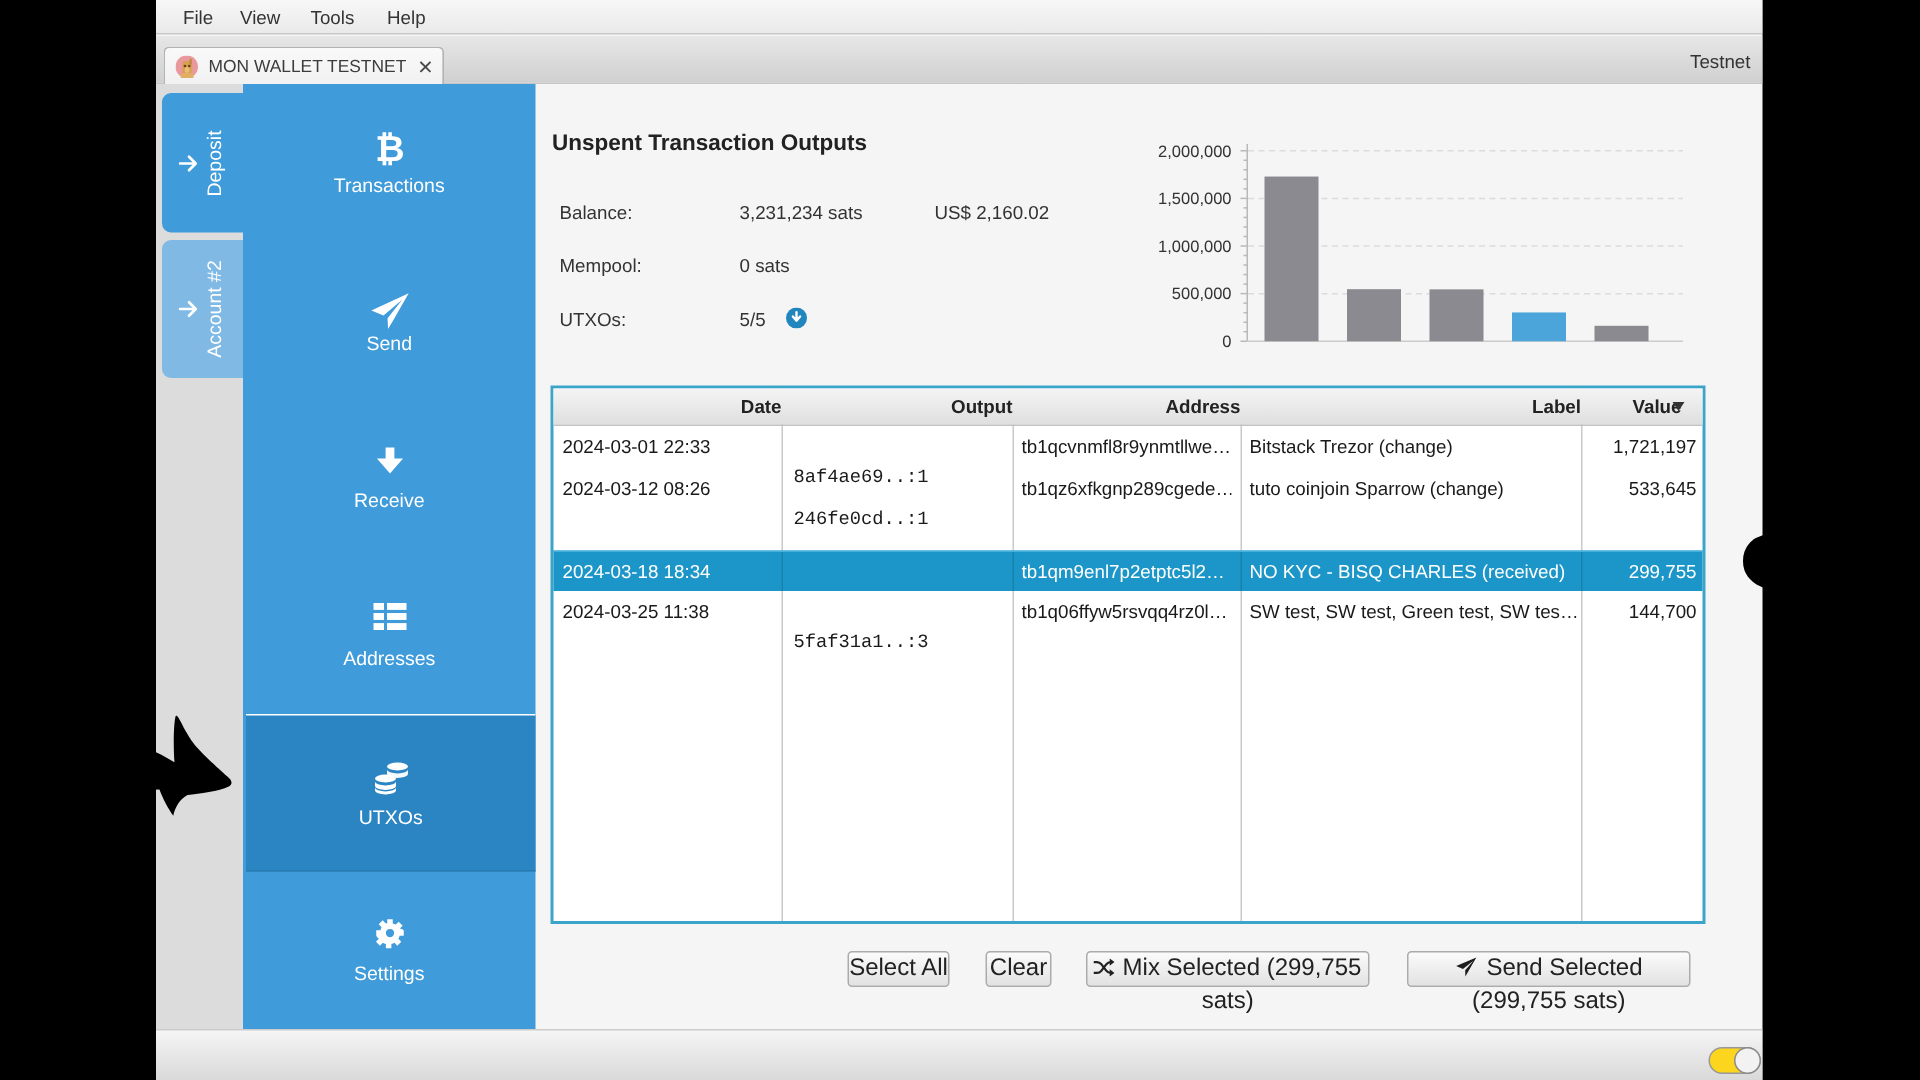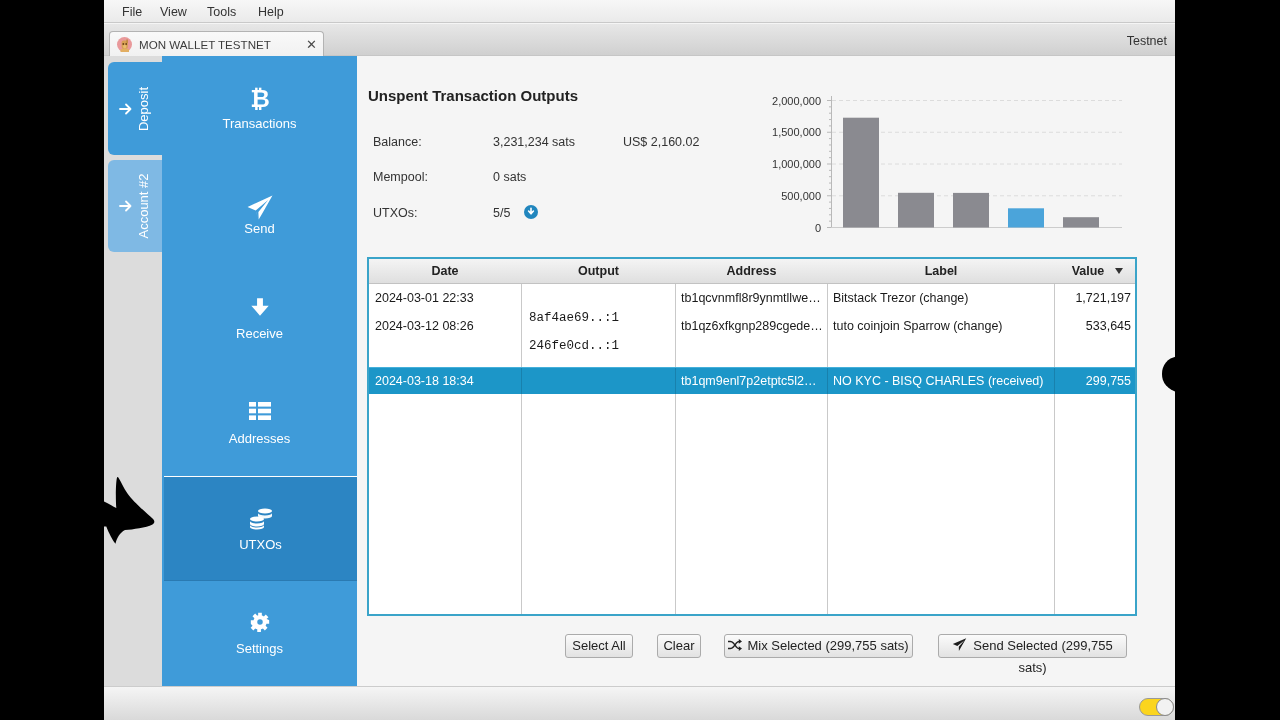--- a/index.html
+++ b/index.html
@@ -7,21 +7,21 @@
   font-family:"Liberation Sans", sans-serif; }
 #app { position:absolute; left:104px; top:0; width:1071px; height:720px;
   background:#f5f5f5; overflow:hidden; }
 
 #menubar { position:absolute; left:0; top:0; width:100%; height:23px;
   background:linear-gradient(#f7f7f7,#eaeaea); border-bottom:1px solid #c9c9c9; }
 #menubar span { position:absolute; top:5px; font-size:12.5px; color:#333; }
 
 #tabstrip { position:absolute; left:0; top:24px; width:100%; height:32px;
   background:linear-gradient(#e7e7e7,#d0d0d0); border-bottom:1px solid #c6c6c6; }
-#tab { position:absolute; left:5px; top:7px; width:215px; height:26px;
+#tab { position:absolute; left:5px; top:7px; width:187px; height:26px;
   background:linear-gradient(#f9f9f9,#f1f1f1); border:1px solid #b3b3b3; border-bottom:none;
   border-radius:4px 4px 0 0;padding-left:26px; }
 #tab .avatar { position:absolute; left:7px; top:5px; width:15px; height:15px; }
 #tab .tabtext { position:absolute; left:29px; top:6px; font-size:11.6px; color:#3c3c3c; }
 #tab .close { position:absolute; right:6px; top:5px; font-size:13px; color:#4a4a4a; }
 #testnet { position:absolute; right:8px; top:34px; font-size:12.5px; color:#333; }
 
 #vstrip { position:absolute; left:0; top:56px; width:58px; height:630px; background:#dcdcdc; }
 .vtab { position:absolute; left:4px; width:55px; border-radius:6px 0 0 6px; }
 .vtab svg.varrow { position:absolute; left:11px; top:50%; margin-top:-7px; }
@@ -39,30 +39,30 @@
 #content { position:absolute; left:236px; top:56px; width:818px; height:630px; }
 h1 { position:absolute; left:28px; top:31px; font-size:15px; color:#222; font-weight:bold; }
 .stat { position:absolute; font-size:12.5px; color:#333; }
 
 #chart { position:absolute; left:400px; top:30px; width:400px; height:180px; }
 
 #tbl { position:absolute; left:27px; top:201px; width:770px; height:359px;
   border:2px solid #3aa4c9; background:#fff; }
 #thead { position:absolute; left:0; top:0; width:100%; height:25px;
   background:linear-gradient(#f4f4f4,#dfdfdf); border-bottom:1px solid #c2c2c2; z-index:2; }
-.th { position:absolute; top:5px; font-size:12.5px; font-weight:bold; color:#222; text-align:center; }
+.th { position:absolute; top:5px; font-size:12.5px; font-weight:bold; color:#222; text-align:right; }
 .colsep { position:absolute; top:0; width:1px; height:100%; background:#c9c9c9; }
 .row { position:absolute; left:0; width:100%; height:27.5px; font-size:12.5px; color:#1a1a1a; }
 .row.sel { background:#1c96c8; color:#fff; border-top:1px solid #45b0da; margin-top:-1px; }
 .cell { position:absolute; top:6px; white-space:nowrap; overflow:hidden; }
 .mono { font-family:"Liberation Mono", monospace; font-size:12.5px;margin-top:20px; }
 .val { text-align:right; }
 
 .btn { position:absolute; height:24px; background:linear-gradient(#fbfbfb,#e2e2e2);
-  border:1px solid #ababab; border-radius:3px; font-size:13px; color:#222;
+  border:1px solid #ababab; border-radius:3px; font-size:16px; color:#222;
   text-align:center; line-height:22px; }
 
 #statusbar { position:absolute; left:0; top:686px; width:100%; height:34px;
   background:linear-gradient(#f5f5f5,#d9d9d9); border-top:1px solid #cccccc; }
 #toggle { position:absolute; right:1px; top:11px; width:35px; height:18px;
   border:1px solid #999; border-radius:9px; background:#fbd51e; }
 #toggle .knob { position:absolute; right:-1px; top:-1px; width:18px; height:18px;
   border-radius:50%; background:#f2f2f2; border:1px solid #8a8a8a; }
 </style>
 </head>
@@ -246,20 +246,27 @@
         <span style="position:absolute; left:152px; top:0; width:1px; height:100%; background:#1881ad;"></span>
         <span style="position:absolute; left:306px; top:0; width:1px; height:100%; background:#1881ad;"></span>
         <span style="position:absolute; left:458px; top:0; width:1px; height:100%; background:#1881ad;"></span>
         <span style="position:absolute; left:685px; top:0; width:1px; height:100%; background:#1881ad;"></span>
         <span class="cell" style="left:6px;">2024-03-18 18:34</span>
         <span class="cell mono" style="left:160px;">0c7293c9..:0</span>
         <span class="cell" style="left:312px; width:140px;">tb1qm9enl7p2etptc5l2…</span>
         <span class="cell" style="left:464px; width:218px;">NO KYC - BISQ CHARLES (received)</span>
         <span class="cell val" style="left:686px; width:76px;">299,755</span>
       </div>
+      <div class="row" style="top:136px;">
+        <span class="cell" style="left:6px;">2024-03-25 11:38</span>
+        <span class="cell mono" style="left:160px;">5faf31a1..:3</span>
+        <span class="cell" style="left:312px; width:140px;">tb1q06ffyw5rsvqq4rz0l…</span>
+        <span class="cell" style="left:464px; width:218px;">SW test, SW test, Green test, SW tes…</span>
+        <span class="cell val" style="left:686px; width:76px;">144,700</span>
+      </div>
     </div>
 
     <div class="btn" style="left:225px; top:578px; width:68px;">Select All</div>
     <div class="btn" style="left:317px; top:578px; width:44px;">Clear</div>
     <div class="btn" style="left:384px; top:578px; width:189px;"><svg width="14" height="12" viewBox="0 0 14 12" style="vertical-align:-1px; margin-right:5px;">
           <g stroke="#222" stroke-width="1.5" fill="none">
             <path d="M0 2.4 h2.3 c1.5 0 2.2.6 3 1.5 l3.2 4.2 c.7.9 1.5 1.5 2.8 1.5 h.2"></path>
             <path d="M0 9.6 h2.3 c1.5 0 2.2-.6 3-1.5 l3.2-4.2 c.7-.9 1.5-1.5 2.8-1.5 h.2"></path>
           </g>
           <path fill="#222" d="M10.8 0 L14 2.4 L10.8 4.8 Z M10.8 7.2 L14 9.6 L10.8 12 Z"></path>

